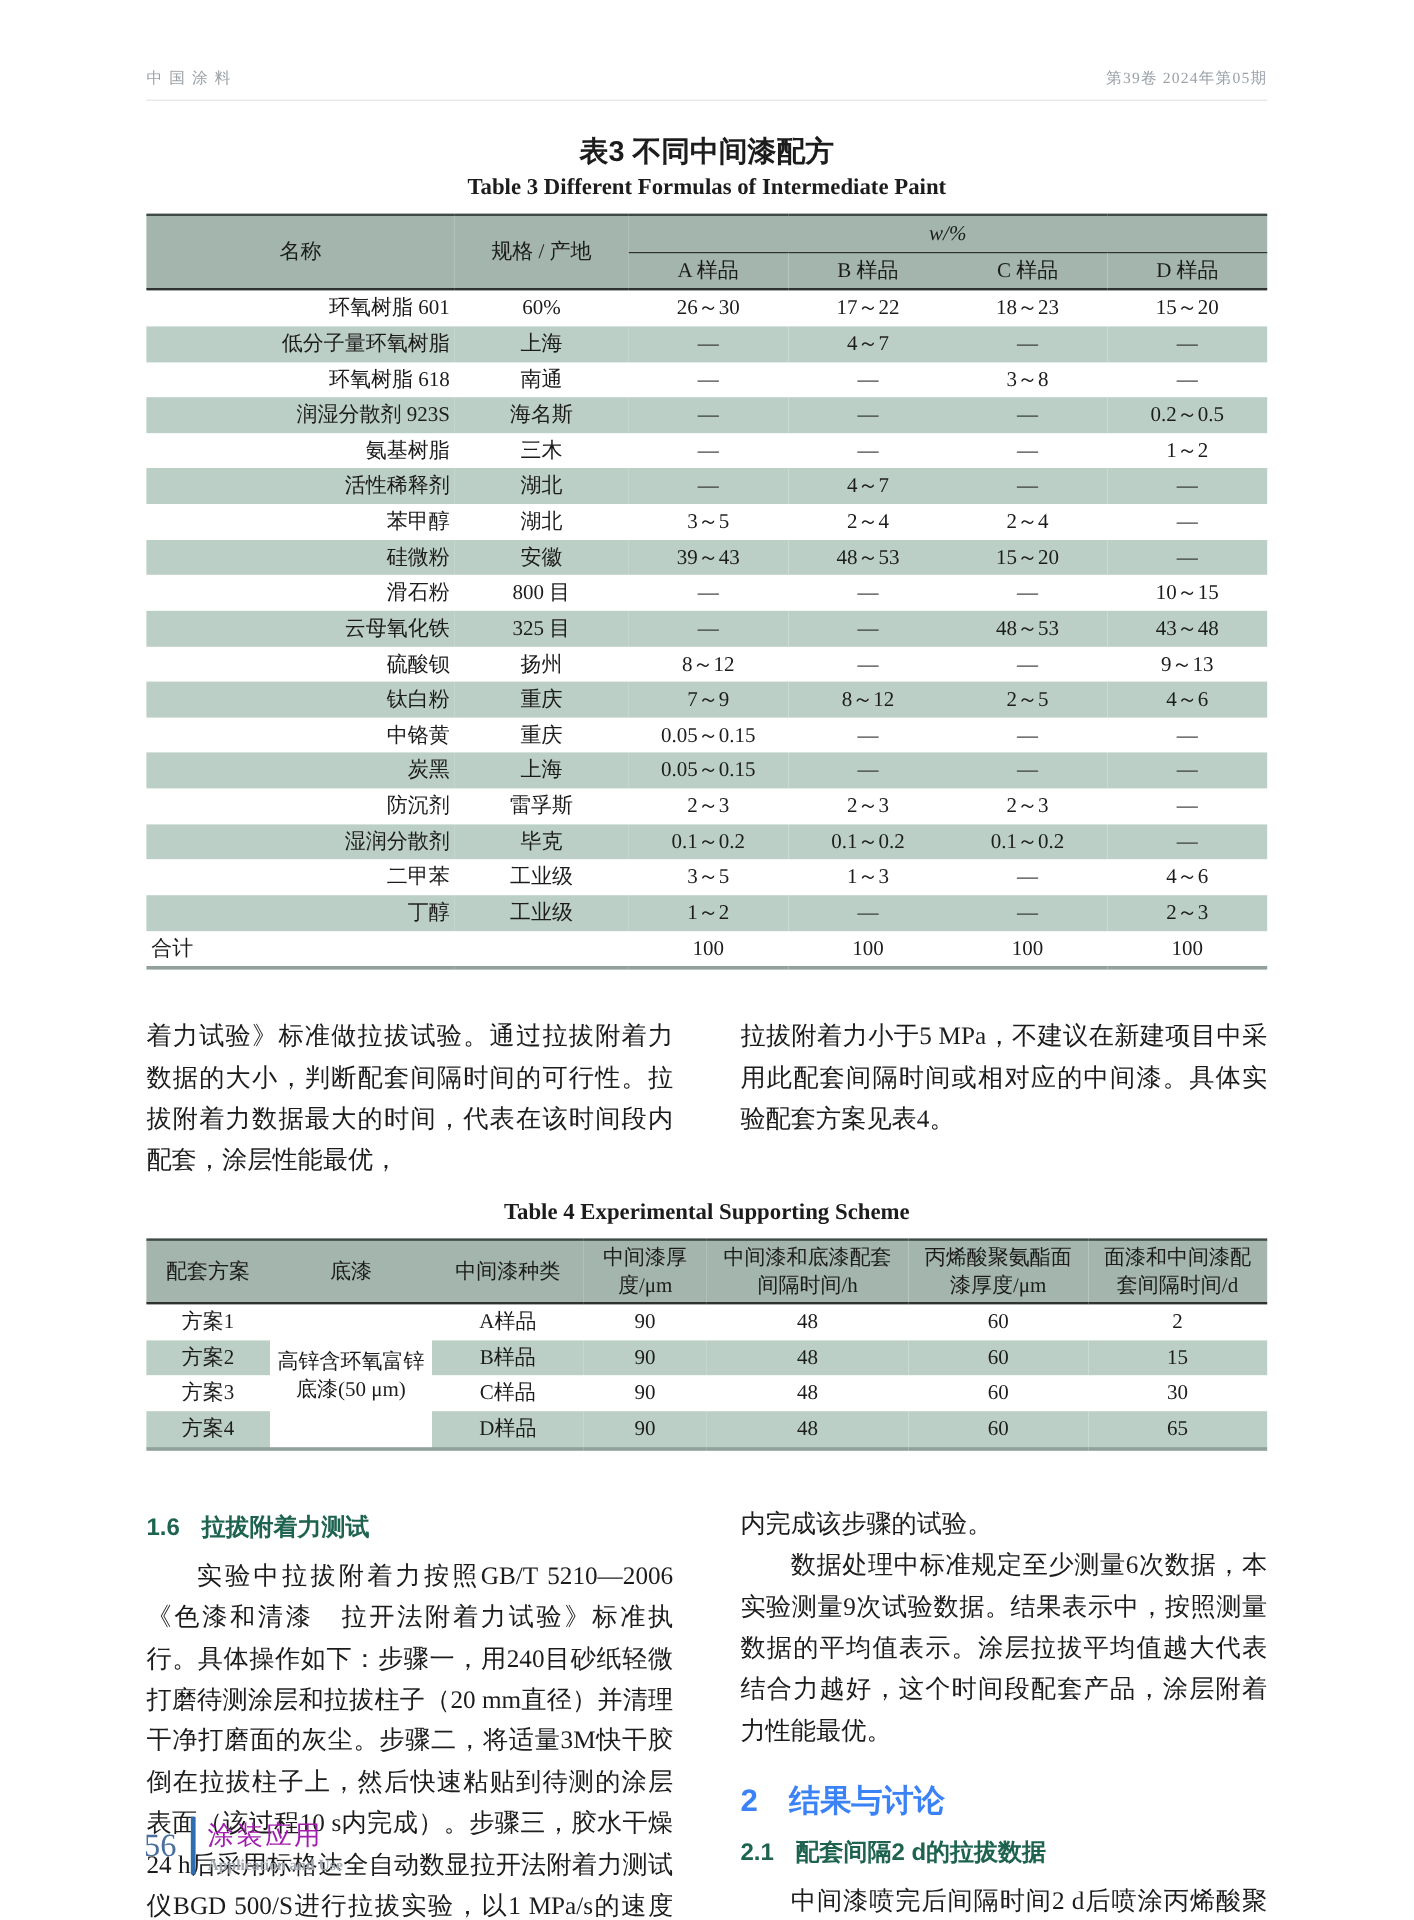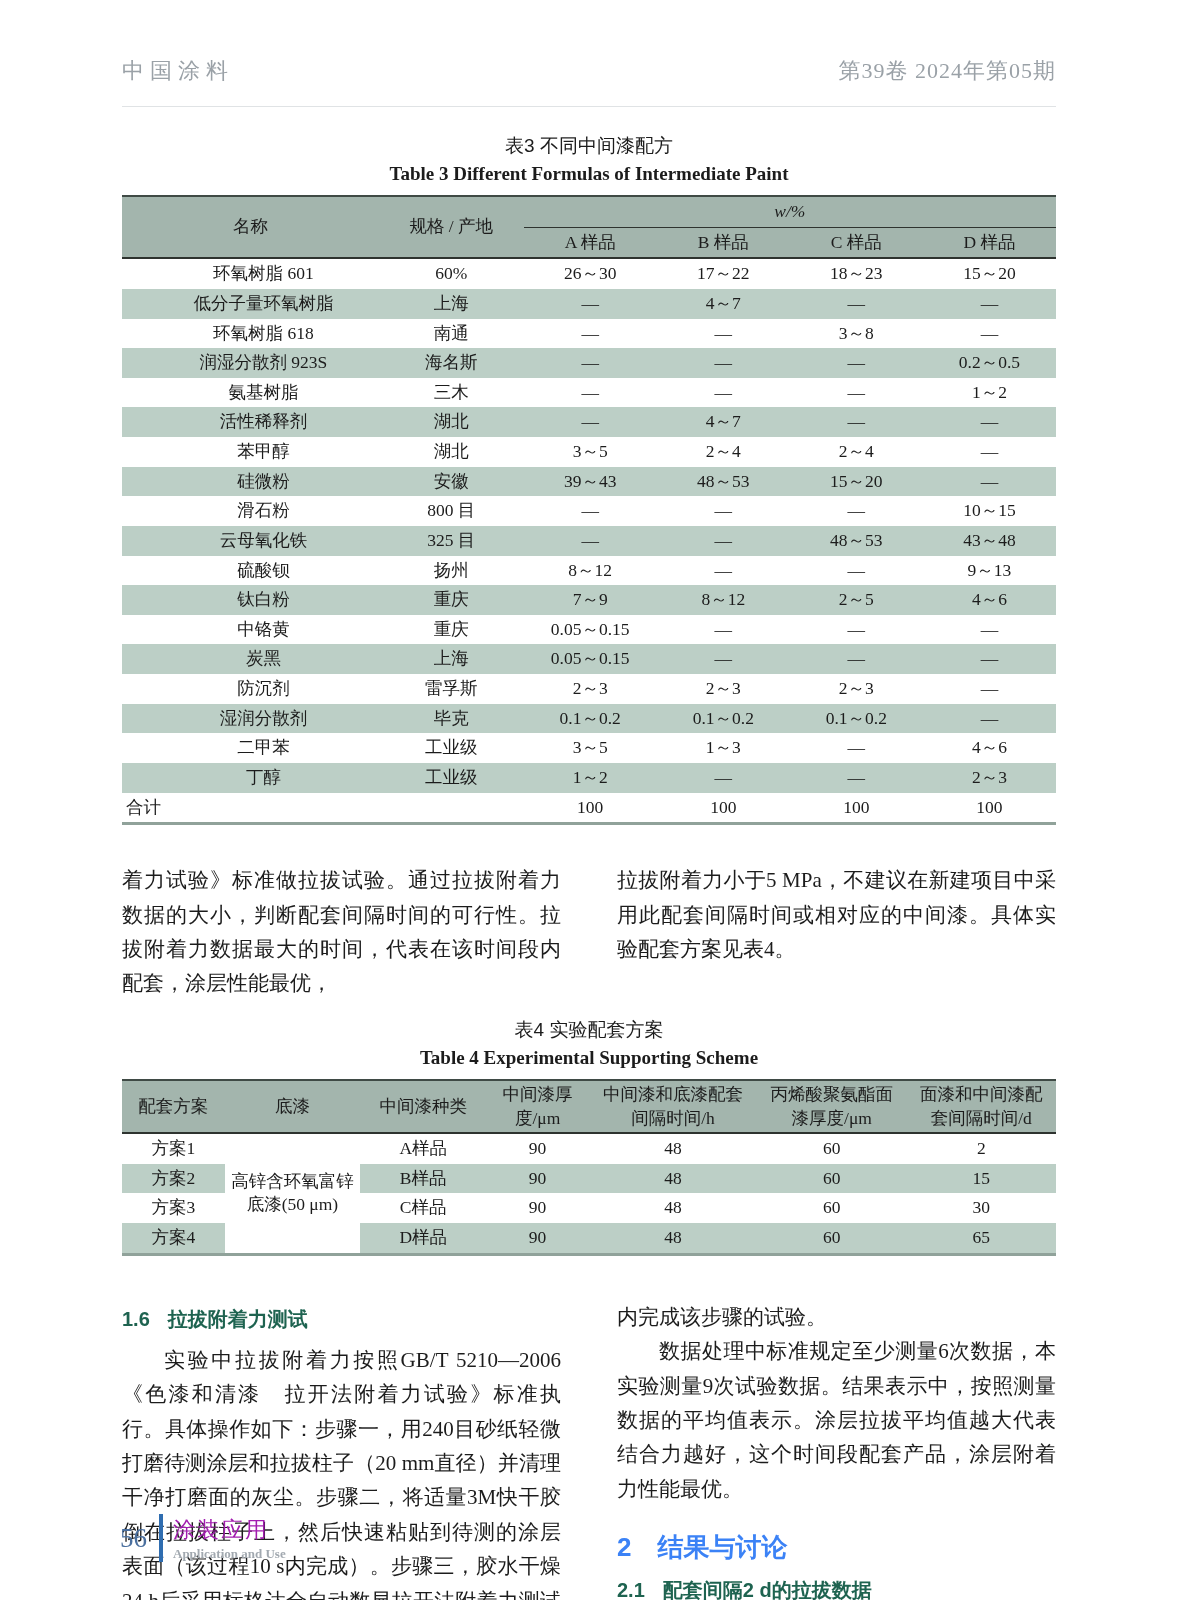--- a/index.html
+++ b/index.html
@@ -7,49 +7,49 @@
   body {
     font-family:"Liberation Serif","DejaVu Serif",serif;
     color:#1c1c1c;
     position:relative;
   }
   .page { padding:56px 122px 0 122px; }
 
   
   .runhead {
     display:flex; justify-content:space-between; align-items:flex-end;
-    color:#9aa1a7; font-size:22px;
-    padding-bottom:20px; border-bottom:1px solid #e0e3e5;
+    color:#9aa1a7; font-size:13px;
+    padding-bottom:9px; border-bottom:1px solid #e0e3e5;
   }
   .runhead .jname { letter-spacing:6px; }
   .runhead .jissue { letter-spacing:1px; }
 
   
   .tcaption { text-align:center; font-weight:bold; }
-  .tcaption .zh { font-size:19px; margin-bottom:4px; font-family:"Liberation Sans","DejaVu Sans",sans-serif; font-weight:normal;}
+  .tcaption .zh { font-size:24px; margin-bottom:4px; font-family:"Liberation Sans","DejaVu Sans",sans-serif; font-weight:bold;}
   .tcaption .en { font-size:19px; }
   .cap3 { margin-top:26px; }
   .cap4 { margin-top:16px; }
 
   
   table { border-collapse:collapse; width:100%; table-layout:fixed; }
   .sci-table { border-top:2px solid #3f4a45; border-bottom:3px solid #90a29a; }
   .sci-table th, .sci-table td {
     font-size:17.5px; text-align:center; vertical-align:middle;
     padding:3px 4px; line-height:1.35;
   }
   .sci-table thead th { background:#a3b5ad; font-weight:normal; }
   .sci-table thead { border-bottom:2px solid #2e332f;border-radius:16px; }
   th.wpct { border-bottom:1px solid #2e332f; font-style:italic; }
   tr.alt td { background:#bccfc6; }
   td.primer { background:#ffffff !important; }
 
   
   #table3 { margin-top:10px; }
-  #table3 td.c-name { text-align:center; padding-left:30px; }
+  #table3 td.c-name { text-align:right; padding-left:30px; }
   #table3 th, #table3 td { height:29px; }
   #table3 thead th { height:31px; }
   #table3 td.c-total-label { text-align:left; }
 
   
   #table4 { margin-top:10px; }
   #table4 th, #table4 td { height:29px; }
   #table4 thead th { height:40px; padding:2px 6px; }
 
   
@@ -282,21 +282,20 @@
   <div class="cols midtext">
     <div class="col">
       <p class="body">着力试验》标准做拉拔试验。通过拉拔附着力数据的大小，判断配套间隔时间的可行性。拉拔附着力数据最大的时间，代表在该时间段内配套，涂层性能最优，</p>
     </div>
     <div class="col">
       <p class="body">拉拔附着力小于5 MPa，不建议在新建项目中采用此配套间隔时间或相对应的中间漆。具体实验配套方案见表4。</p>
     </div>
   </div>
 
   <div class="tcaption cap4">
-    <div class="zh">表4  实验配套方案</div>
     <div class="en">Table 4   Experimental Supporting Scheme</div>
   </div>
 
   <table id="table4" class="sci-table">
     <colgroup>
       <col style="width:11%">
         <col style="width:14.5%">
         <col style="width:13.5%">
         <col style="width:11%">
       <col style="width:18%">

